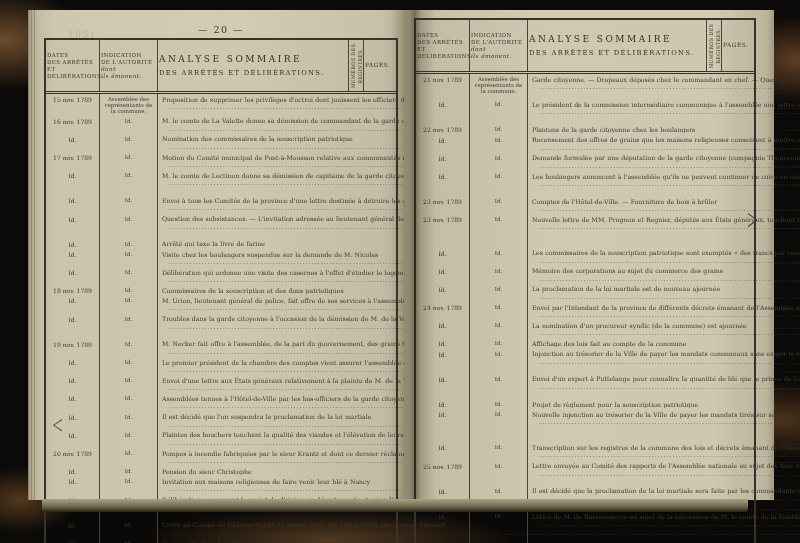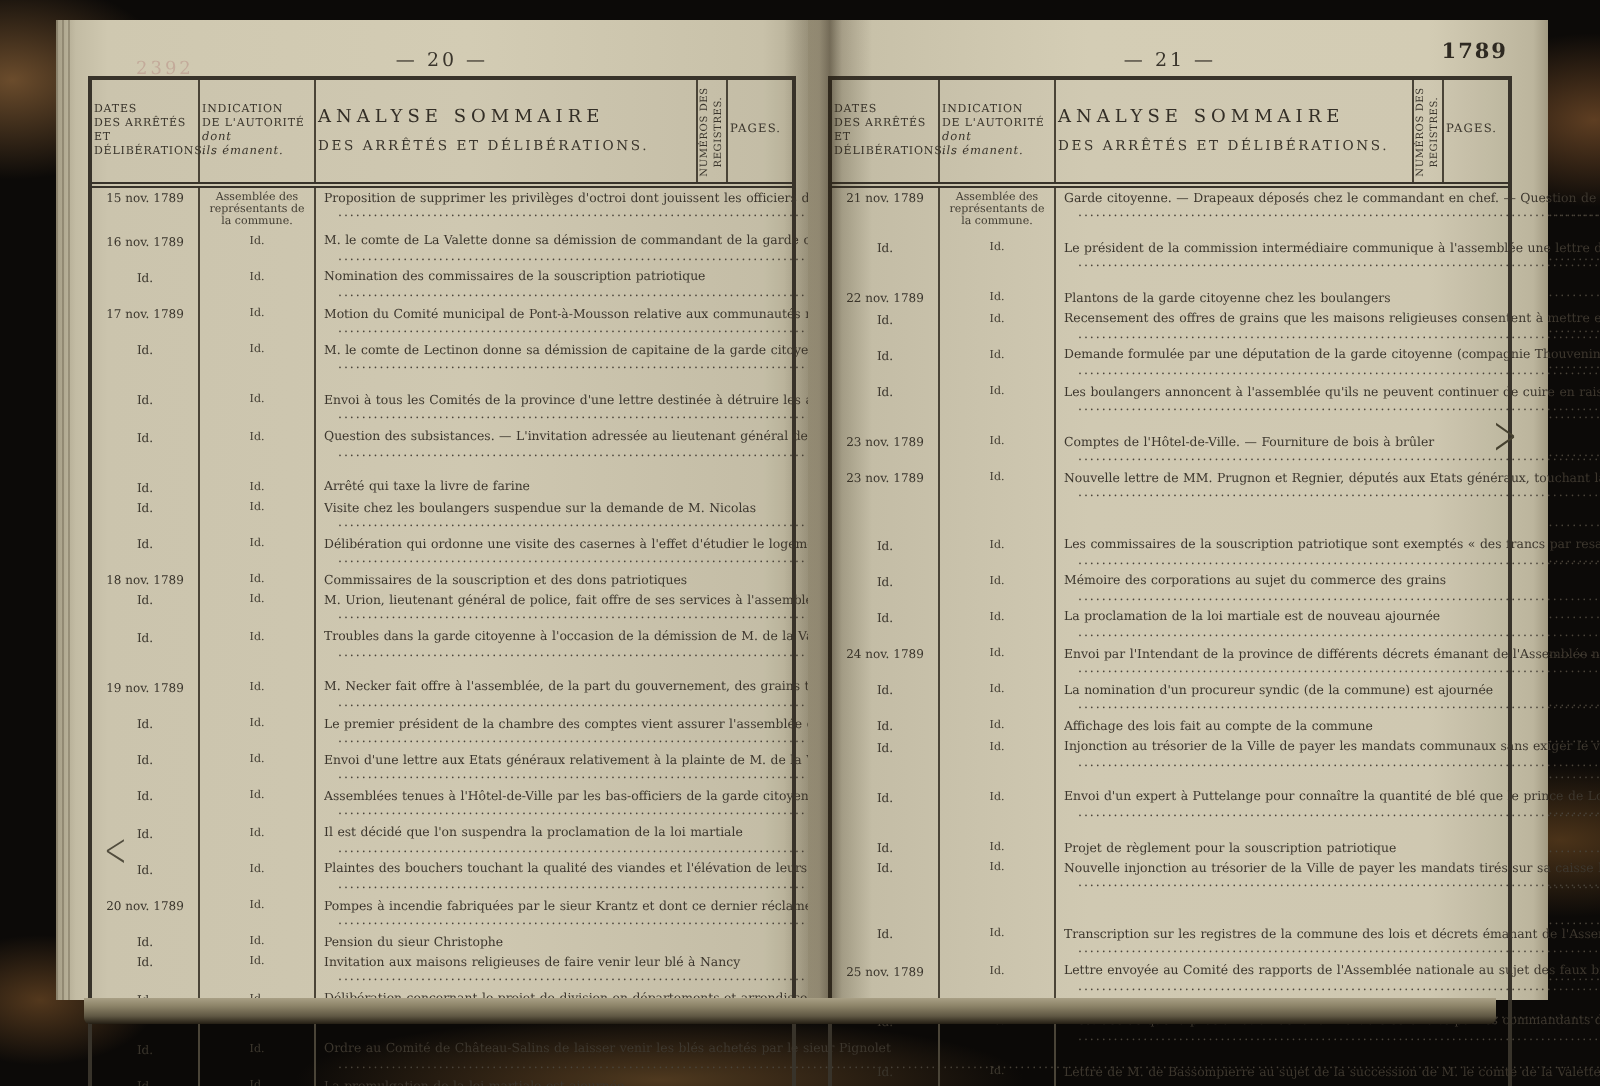--- a/index.html
+++ b/index.html
@@ -84,21 +84,21 @@
   .nav-next { left:745px; top:208px; font-size:18px; transform:scale(.8,1.55); color:#46412f; }
 </style>
 </head>
 <body>
 
 <div class="stage">
 
   <div class="spread">
 
     <div class="page page-left">
-      <span class="watermark">2392</span>
+      <span class="watermark">1051</span>
       <div class="pg-head">
         <span class="pg-num">— 20 —</span>
       </div>
       <div class="tbl">
         <div class="thead">
           <div class="th">
             <span class="hl">DATES</span>
             <span class="hl">DES ARRÊTÉS</span>
             <span class="hl">ET</span>
             <span class="hl">DÉLIBÉRATIONS.</span>
@@ -346,24 +346,20 @@
                 <span class="an-text" style="height: 7px; overflow: hidden;">La promulgation de la loi martiale est ajournée</span>
               </div>
 
   </div>
 
 </div>
       </div>
     </div>
 
     <div class="page page-right">
-      <div class="pg-head">
-        <span class="pg-num">— 21 —</span>
-        <span class="year">1789</span>
-      </div>
       <div class="tbl">
         <div class="thead">
           <div class="th">
             <span class="hl">DATES</span>
             <span class="hl">DES ARRÊTÉS</span>
             <span class="hl">ET</span>
             <span class="hl">DÉLIBÉRATIONS.</span>
           </div>
           <div class="th">
             <span class="hl">INDICATION</span>

